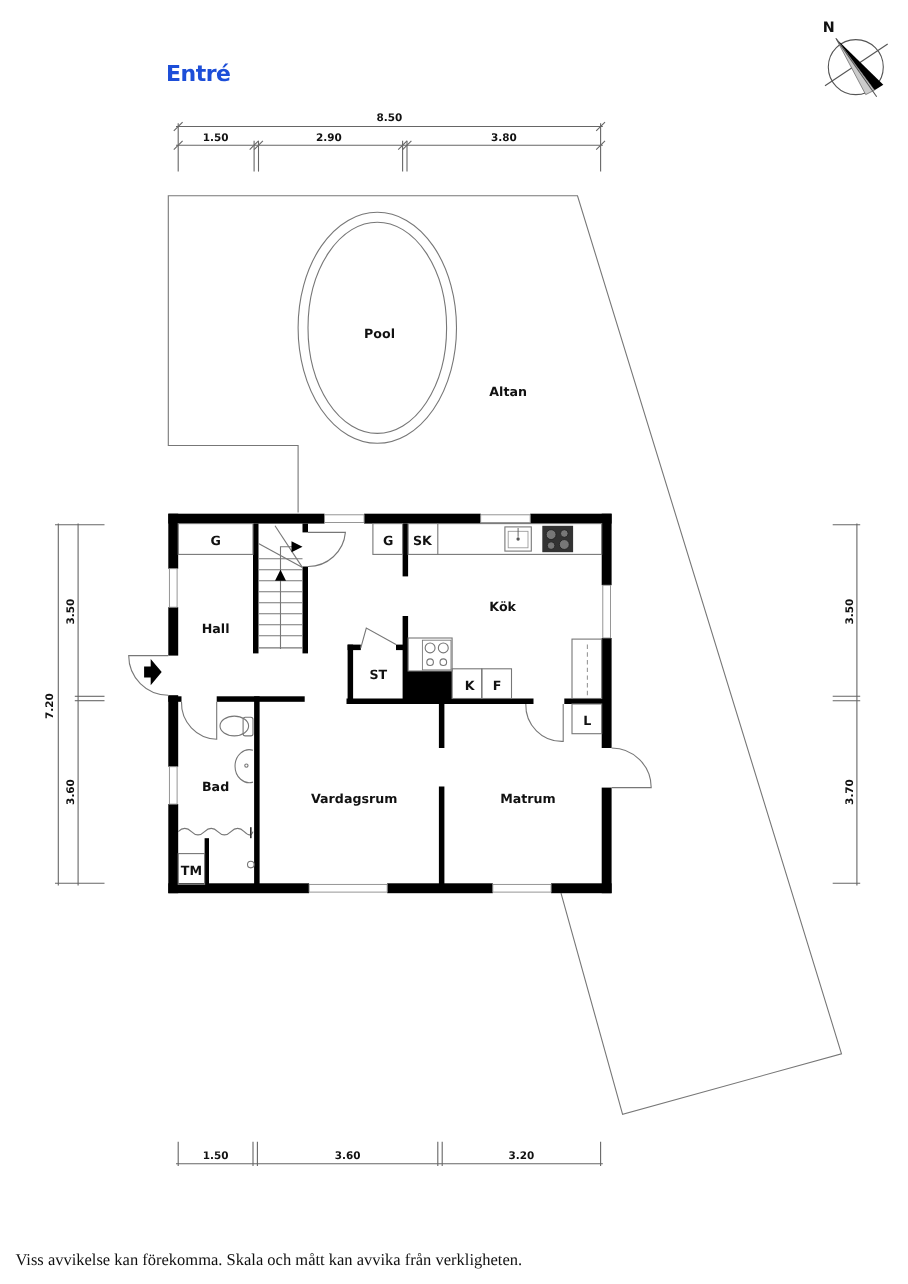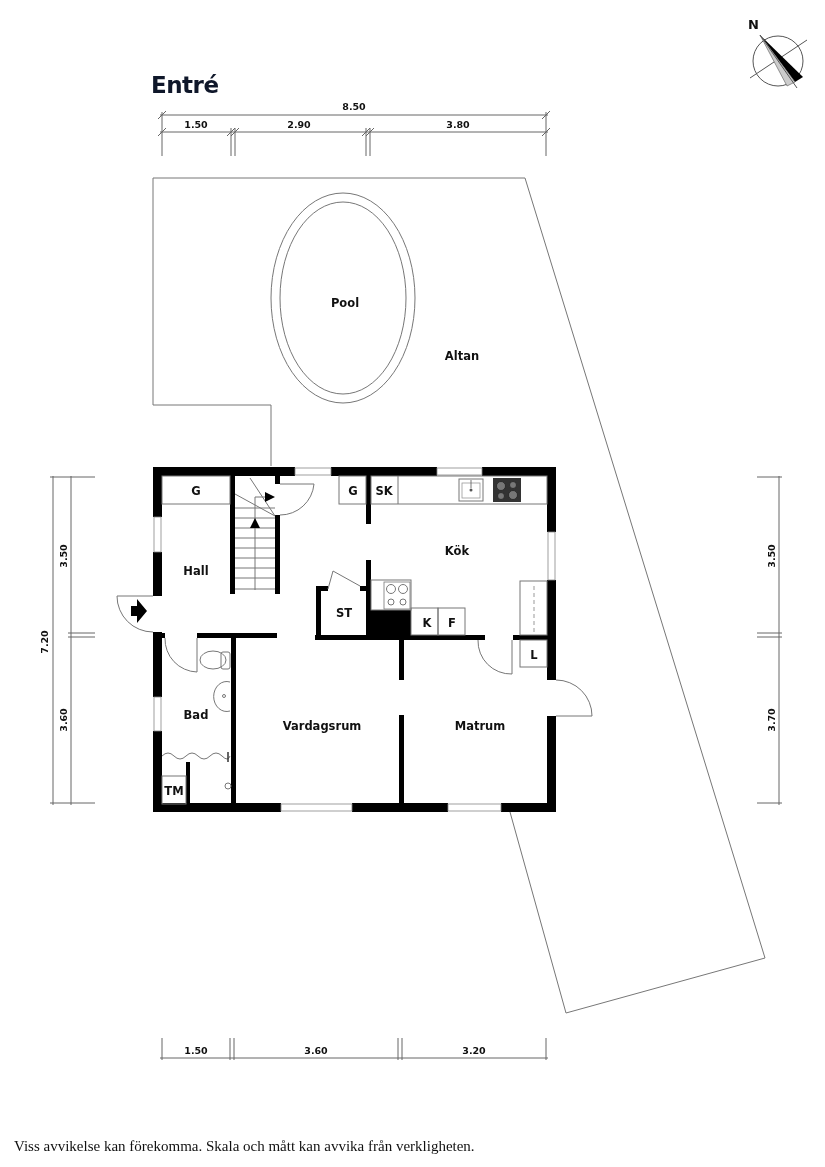--- a/index.html
+++ b/index.html
@@ -1,18 +1,18 @@
 <!DOCTYPE html>
 <html><head>
 <meta charset="utf-8">
 <style>
   html, body { margin: 0; padding: 0; background: #ffffff; }
   body { width: 825px; height: 1167px; position: relative; overflow: hidden; font-family: "DejaVu Sans", "Liberation Sans", sans-serif; }
   #plan { position: absolute; left: 0; top: 0; }
-  .title { position: absolute; left: 151px; top: 72px; font-family: "DejaVu Sans", sans-serif; font-weight: bold; font-size: 23px; color: #0f172a; letter-spacing: -0.5px; }
+  .title { position: absolute; left: 151px; top: 55px; font-family: "DejaVu Sans", sans-serif; font-weight: bold; font-size: 20px; color: #1d4ed8; letter-spacing: -0.5px; }
   .disclaimer { position: absolute; left: 14px; top: 1138px; font-family: Liberation Serif, serif; font-size: 15px; color: #111; }
   svg text { font-family: "DejaVu Sans", sans-serif; }
   .room { font-weight: bold; font-size: 11.5px; fill: #111; }
   .dim { font-weight: bold; font-size: 9.5px; fill: #111; }
   .fix { font-weight: bold; font-size: 11.5px; fill: #111; }
   .wall { fill: #000; }
   .thin { stroke: #777; stroke-width: 1; fill: none; }
   .dimline { stroke: #666; stroke-width: 1; fill: none; }
   .win { fill: #fff; stroke: #888; stroke-width: 0.8; }
 </style>

